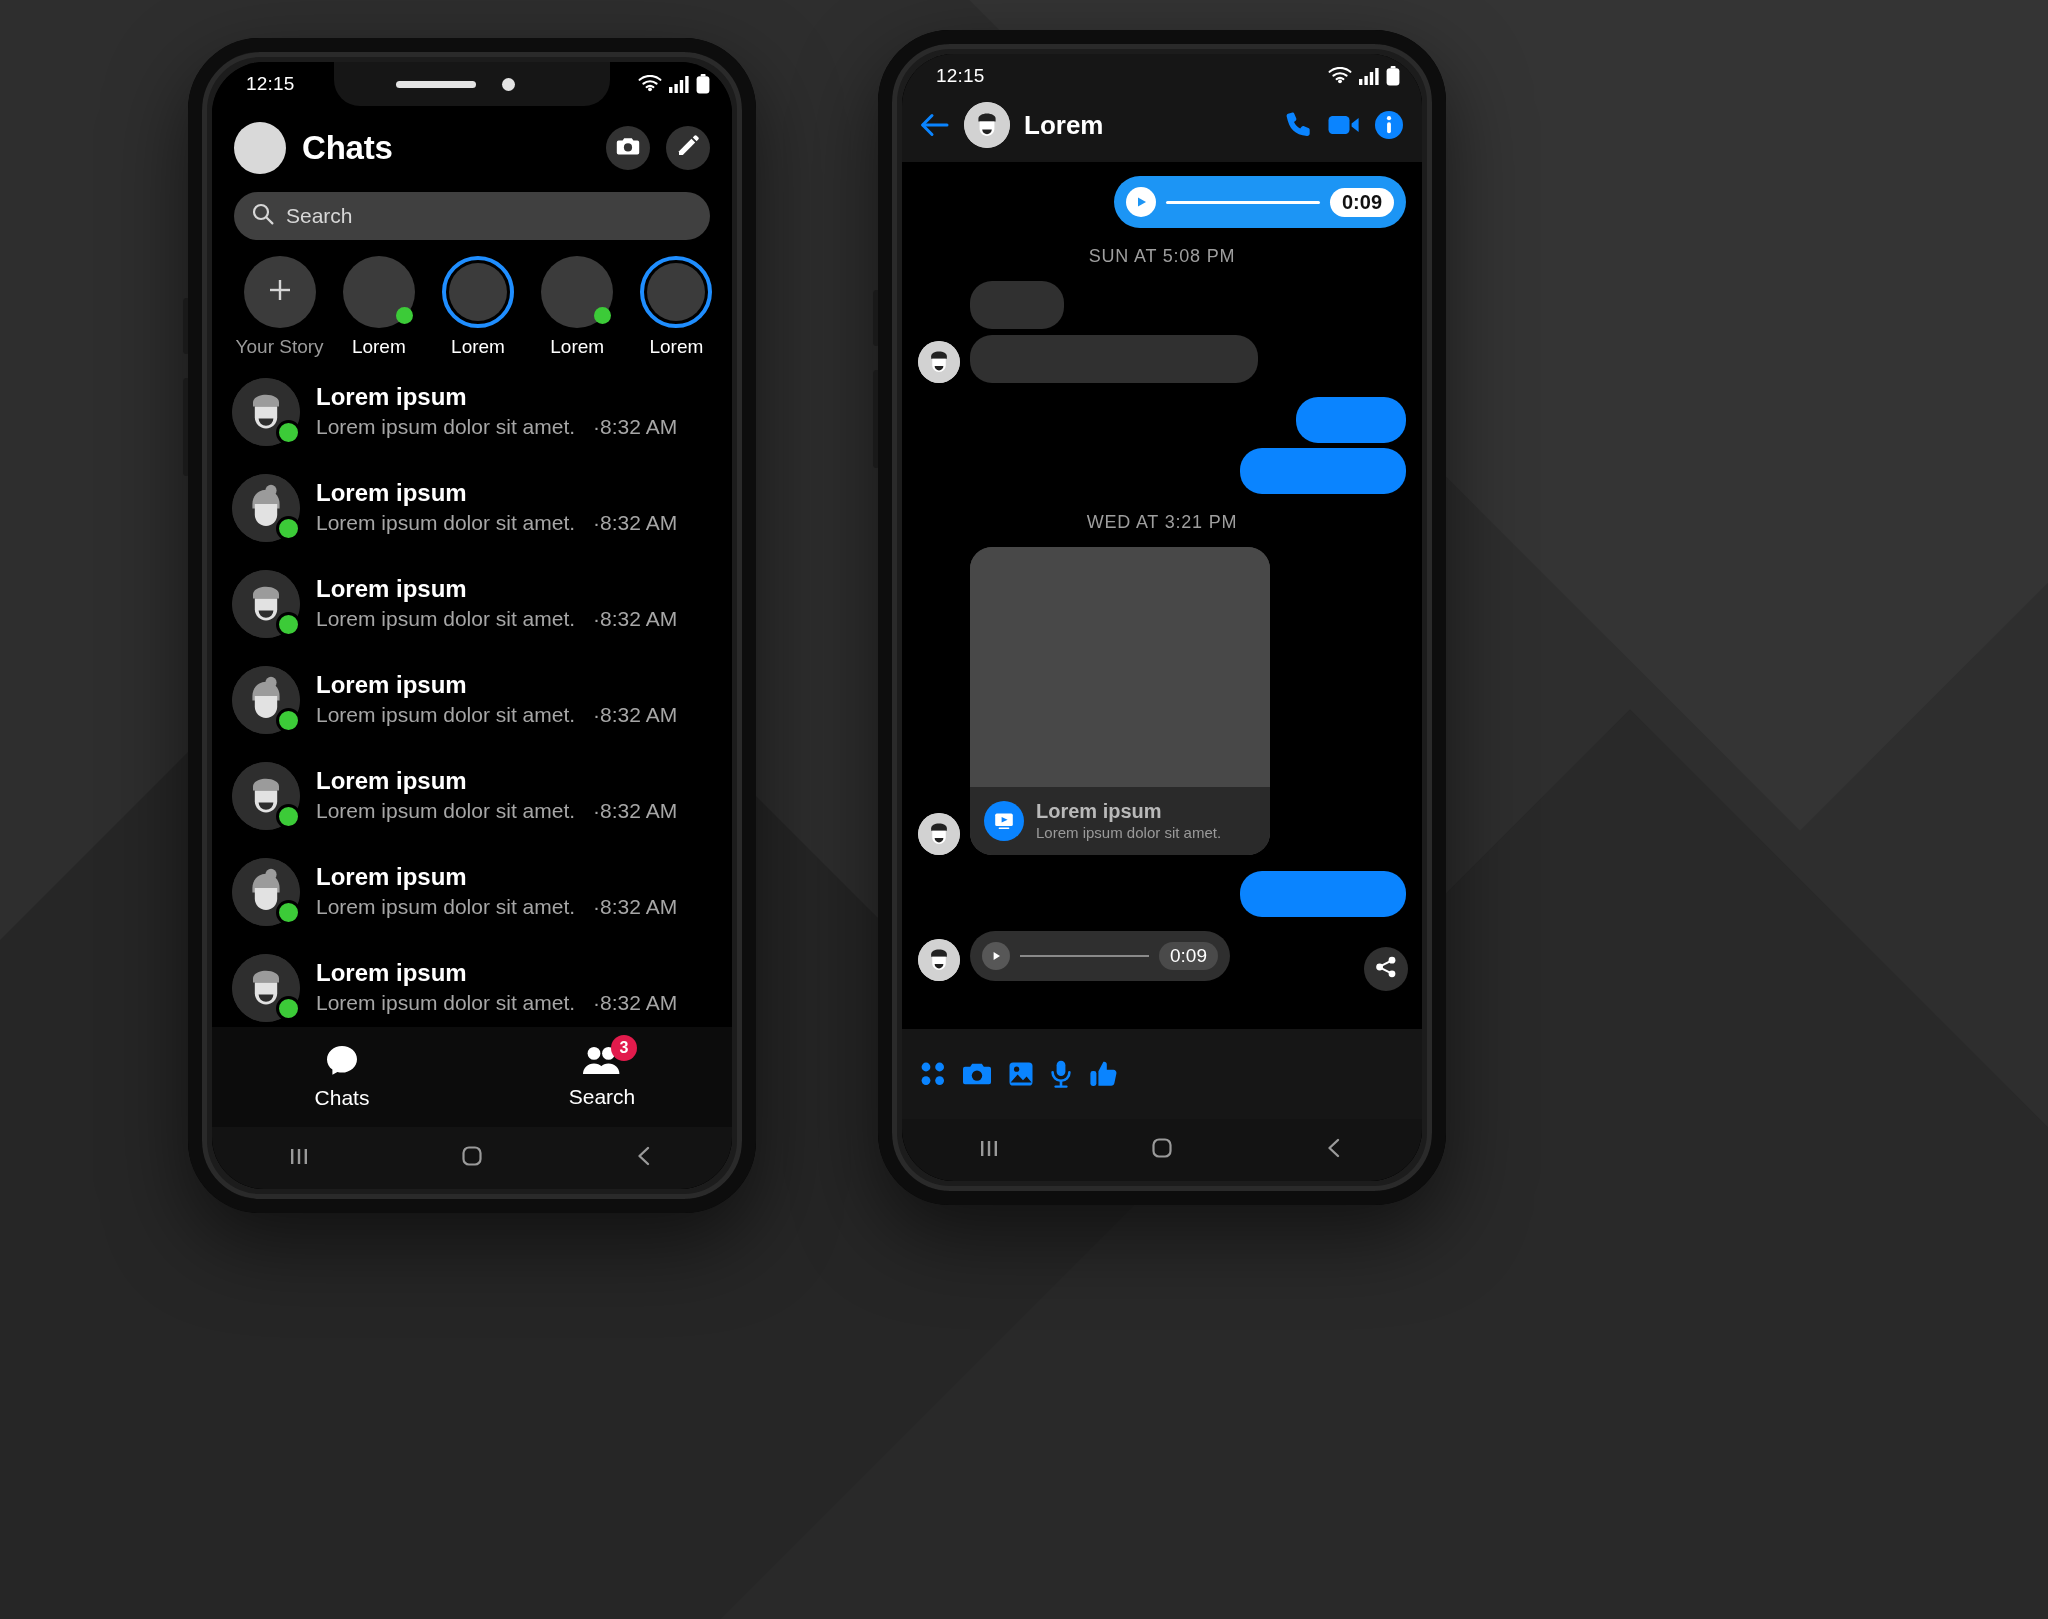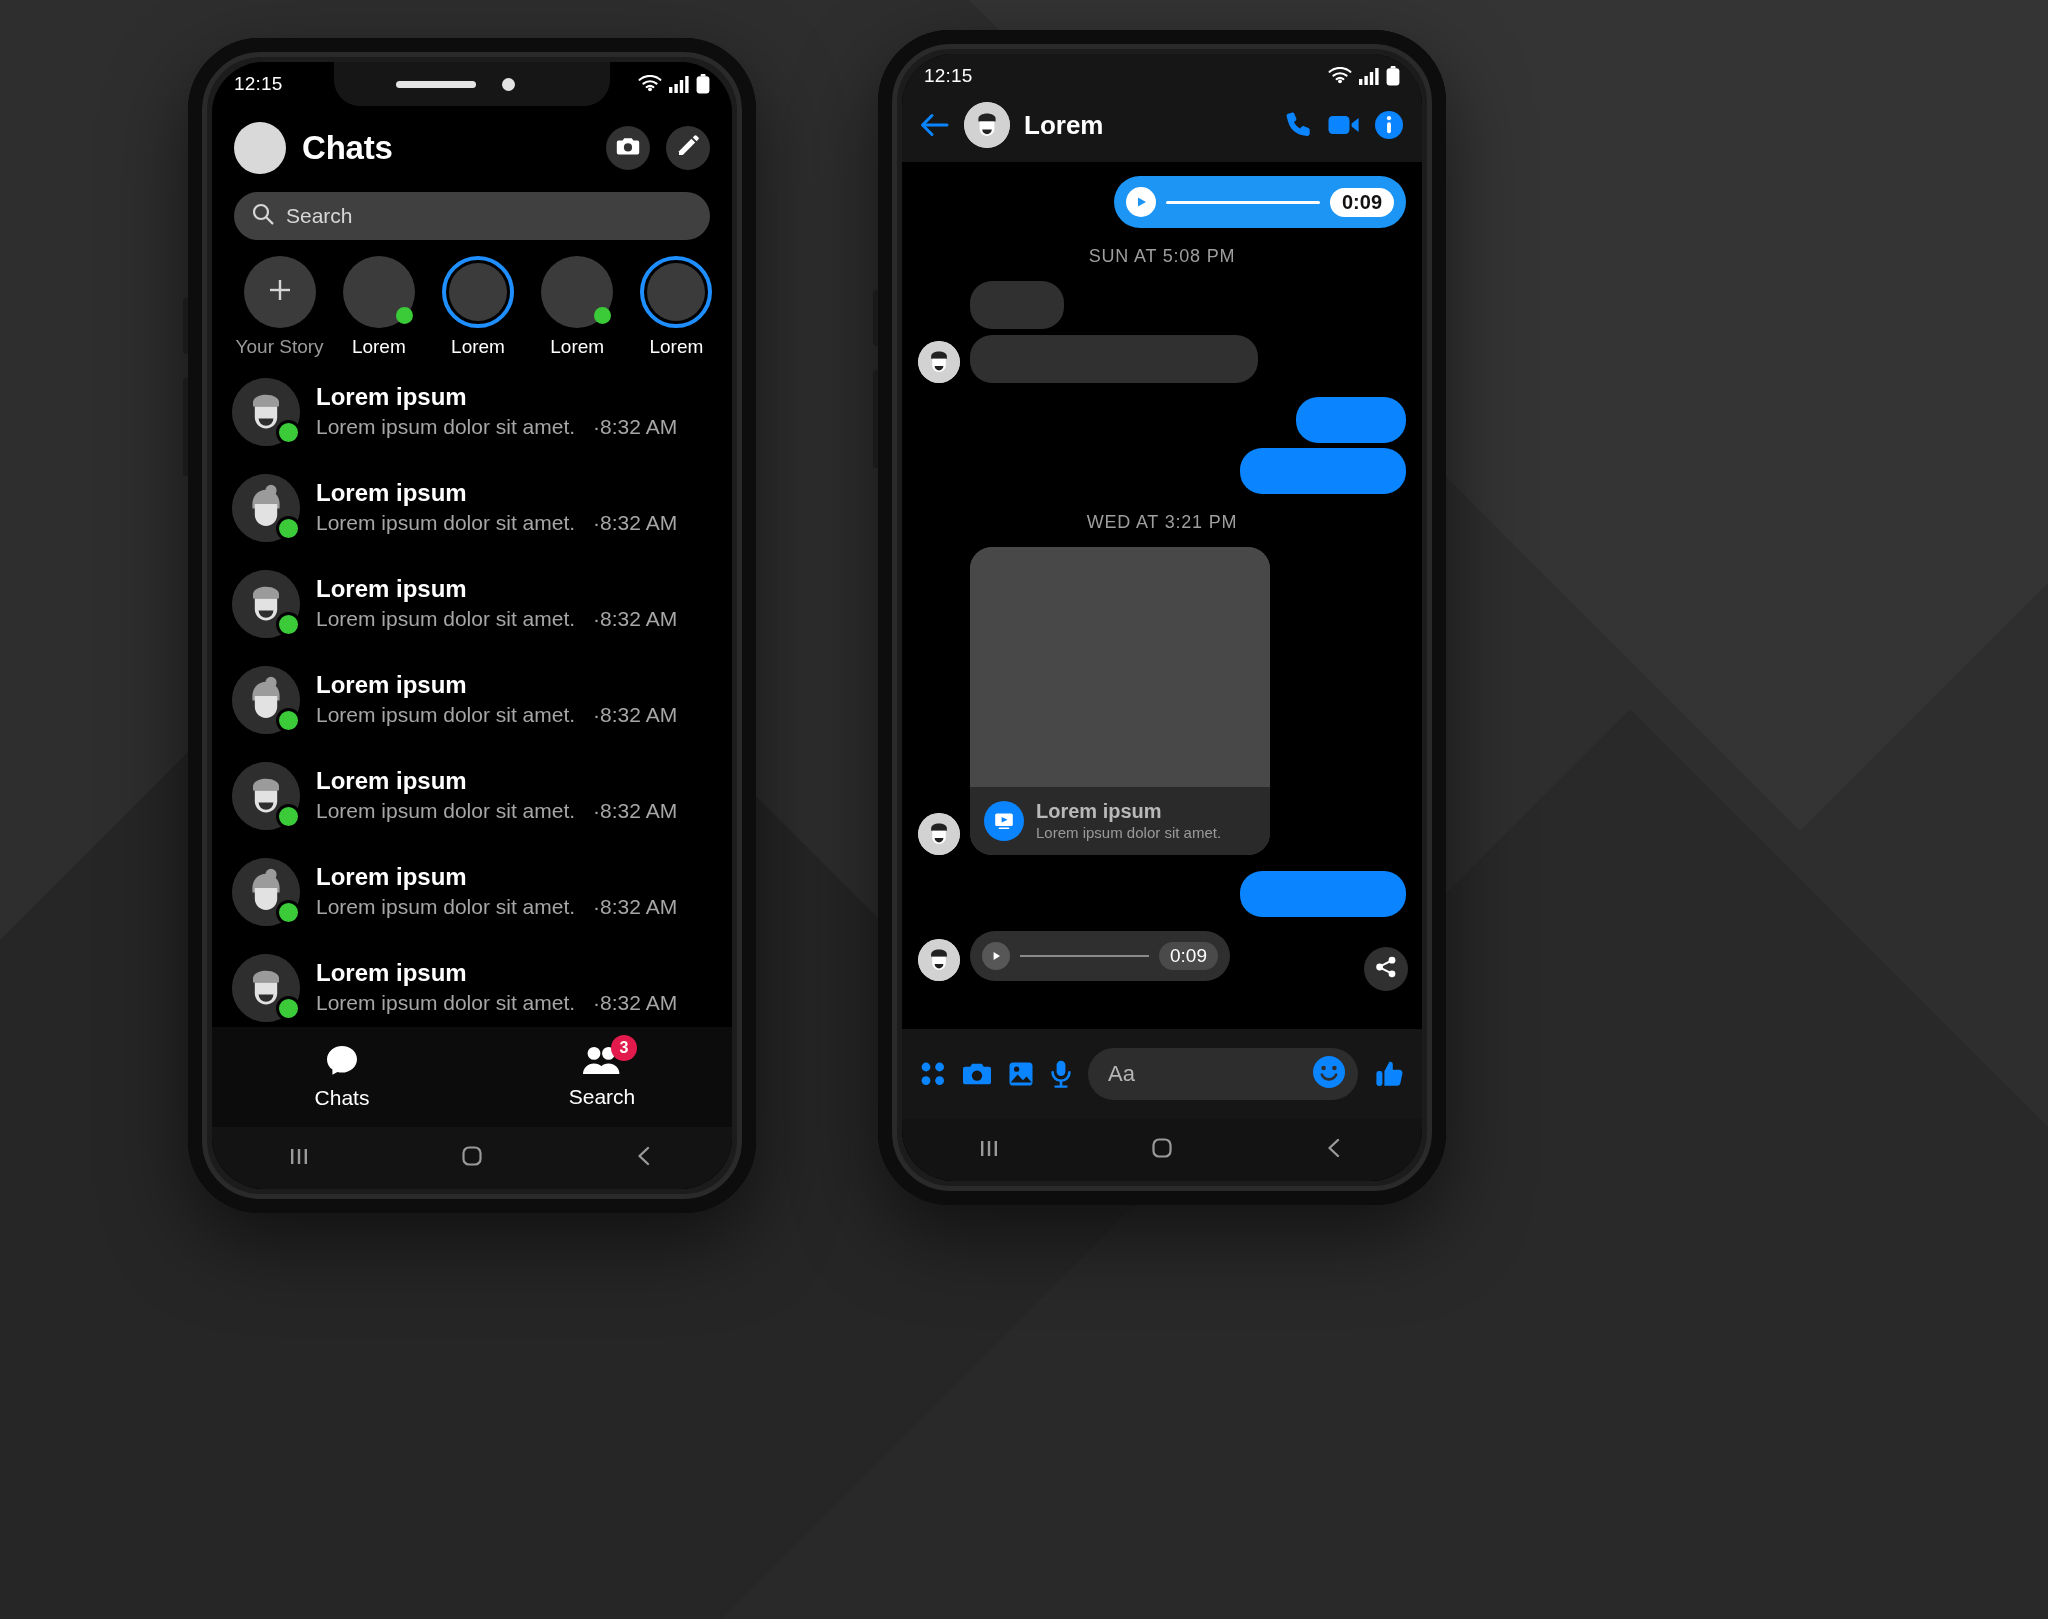--- a/index.html
+++ b/index.html
@@ -114,21 +114,21 @@
     position: absolute;
     left: 168px; top: 16px;
     width: 13px; height: 13px;
     border-radius: 50%;
     background: #e3e3e3;
   }
 
   
   .statusbar {
     position: absolute;
-    left: 0; top: 0; right: 0;
+    left: 12px; top: 0; right: 0;
     height: 44px;
     display: flex;
     align-items: center;
     justify-content: space-between;
     padding: 0 22px;
     box-sizing: border-box;
     color: #fff;
     font-size: 19px;
     z-index: 25;
   }
@@ -963,31 +963,20 @@
             </svg>
         </span>
         <span class="cicon">
           <svg width="22" height="28" viewBox="0 0 22 28">
               <rect x="6.6" y="0.8" width="8.8" height="15.2" rx="4.4" fill="#0a84ff"></rect>
               <path d="M2.6 12.4a8.4 8.4 0 0016.8 0" stroke="#0a84ff" stroke-width="2.6" fill="none" stroke-linecap="round"></path>
               <line x1="11" y1="21" x2="11" y2="26" stroke="#0a84ff" stroke-width="2.6" stroke-linecap="round"></line>
               <line x1="5.6" y1="26.6" x2="16.4" y2="26.6" stroke="#0a84ff" stroke-width="2.4" stroke-linecap="round"></line>
             </svg>
         </span>
-        <div class="inputpill">
-          <span class="aa">Aa</span>
-          <span>
-            <svg width="34" height="34" viewBox="0 0 34 34">
-                <circle cx="17" cy="17" r="16" fill="#0a84ff"></circle>
-                <circle cx="11.6" cy="13" r="2.3" fill="#2d2d2d"></circle>
-                <circle cx="22.4" cy="13" r="2.3" fill="#2d2d2d"></circle>
-                <path d="M9.8 19.6a7.8 7.8 0 0014.4 0" stroke="#2d2d2d" stroke-width="2.6" fill="none" stroke-linecap="round"></path>
-              </svg>
-          </span>
-        </div>
         <span class="cicon">
           <svg width="30" height="30" viewBox="0 0 30 30">
               <path d="M10.4 12.2l5-9.4c1.7-.6 3.4.6 3.4 2.4v5.6h6.6c2 0 3.4 1.8 3 3.7l-2 9.6a3.4 3.4 0 01-3.4 2.7H10.4V12.2z" fill="#0a84ff"></path>
               <rect x="2.4" y="12" width="6" height="15" rx="2.4" fill="#0a84ff"></rect>
             </svg>
         </span>
       </div>
 
       <div class="navbar">
         <div class="nb">

